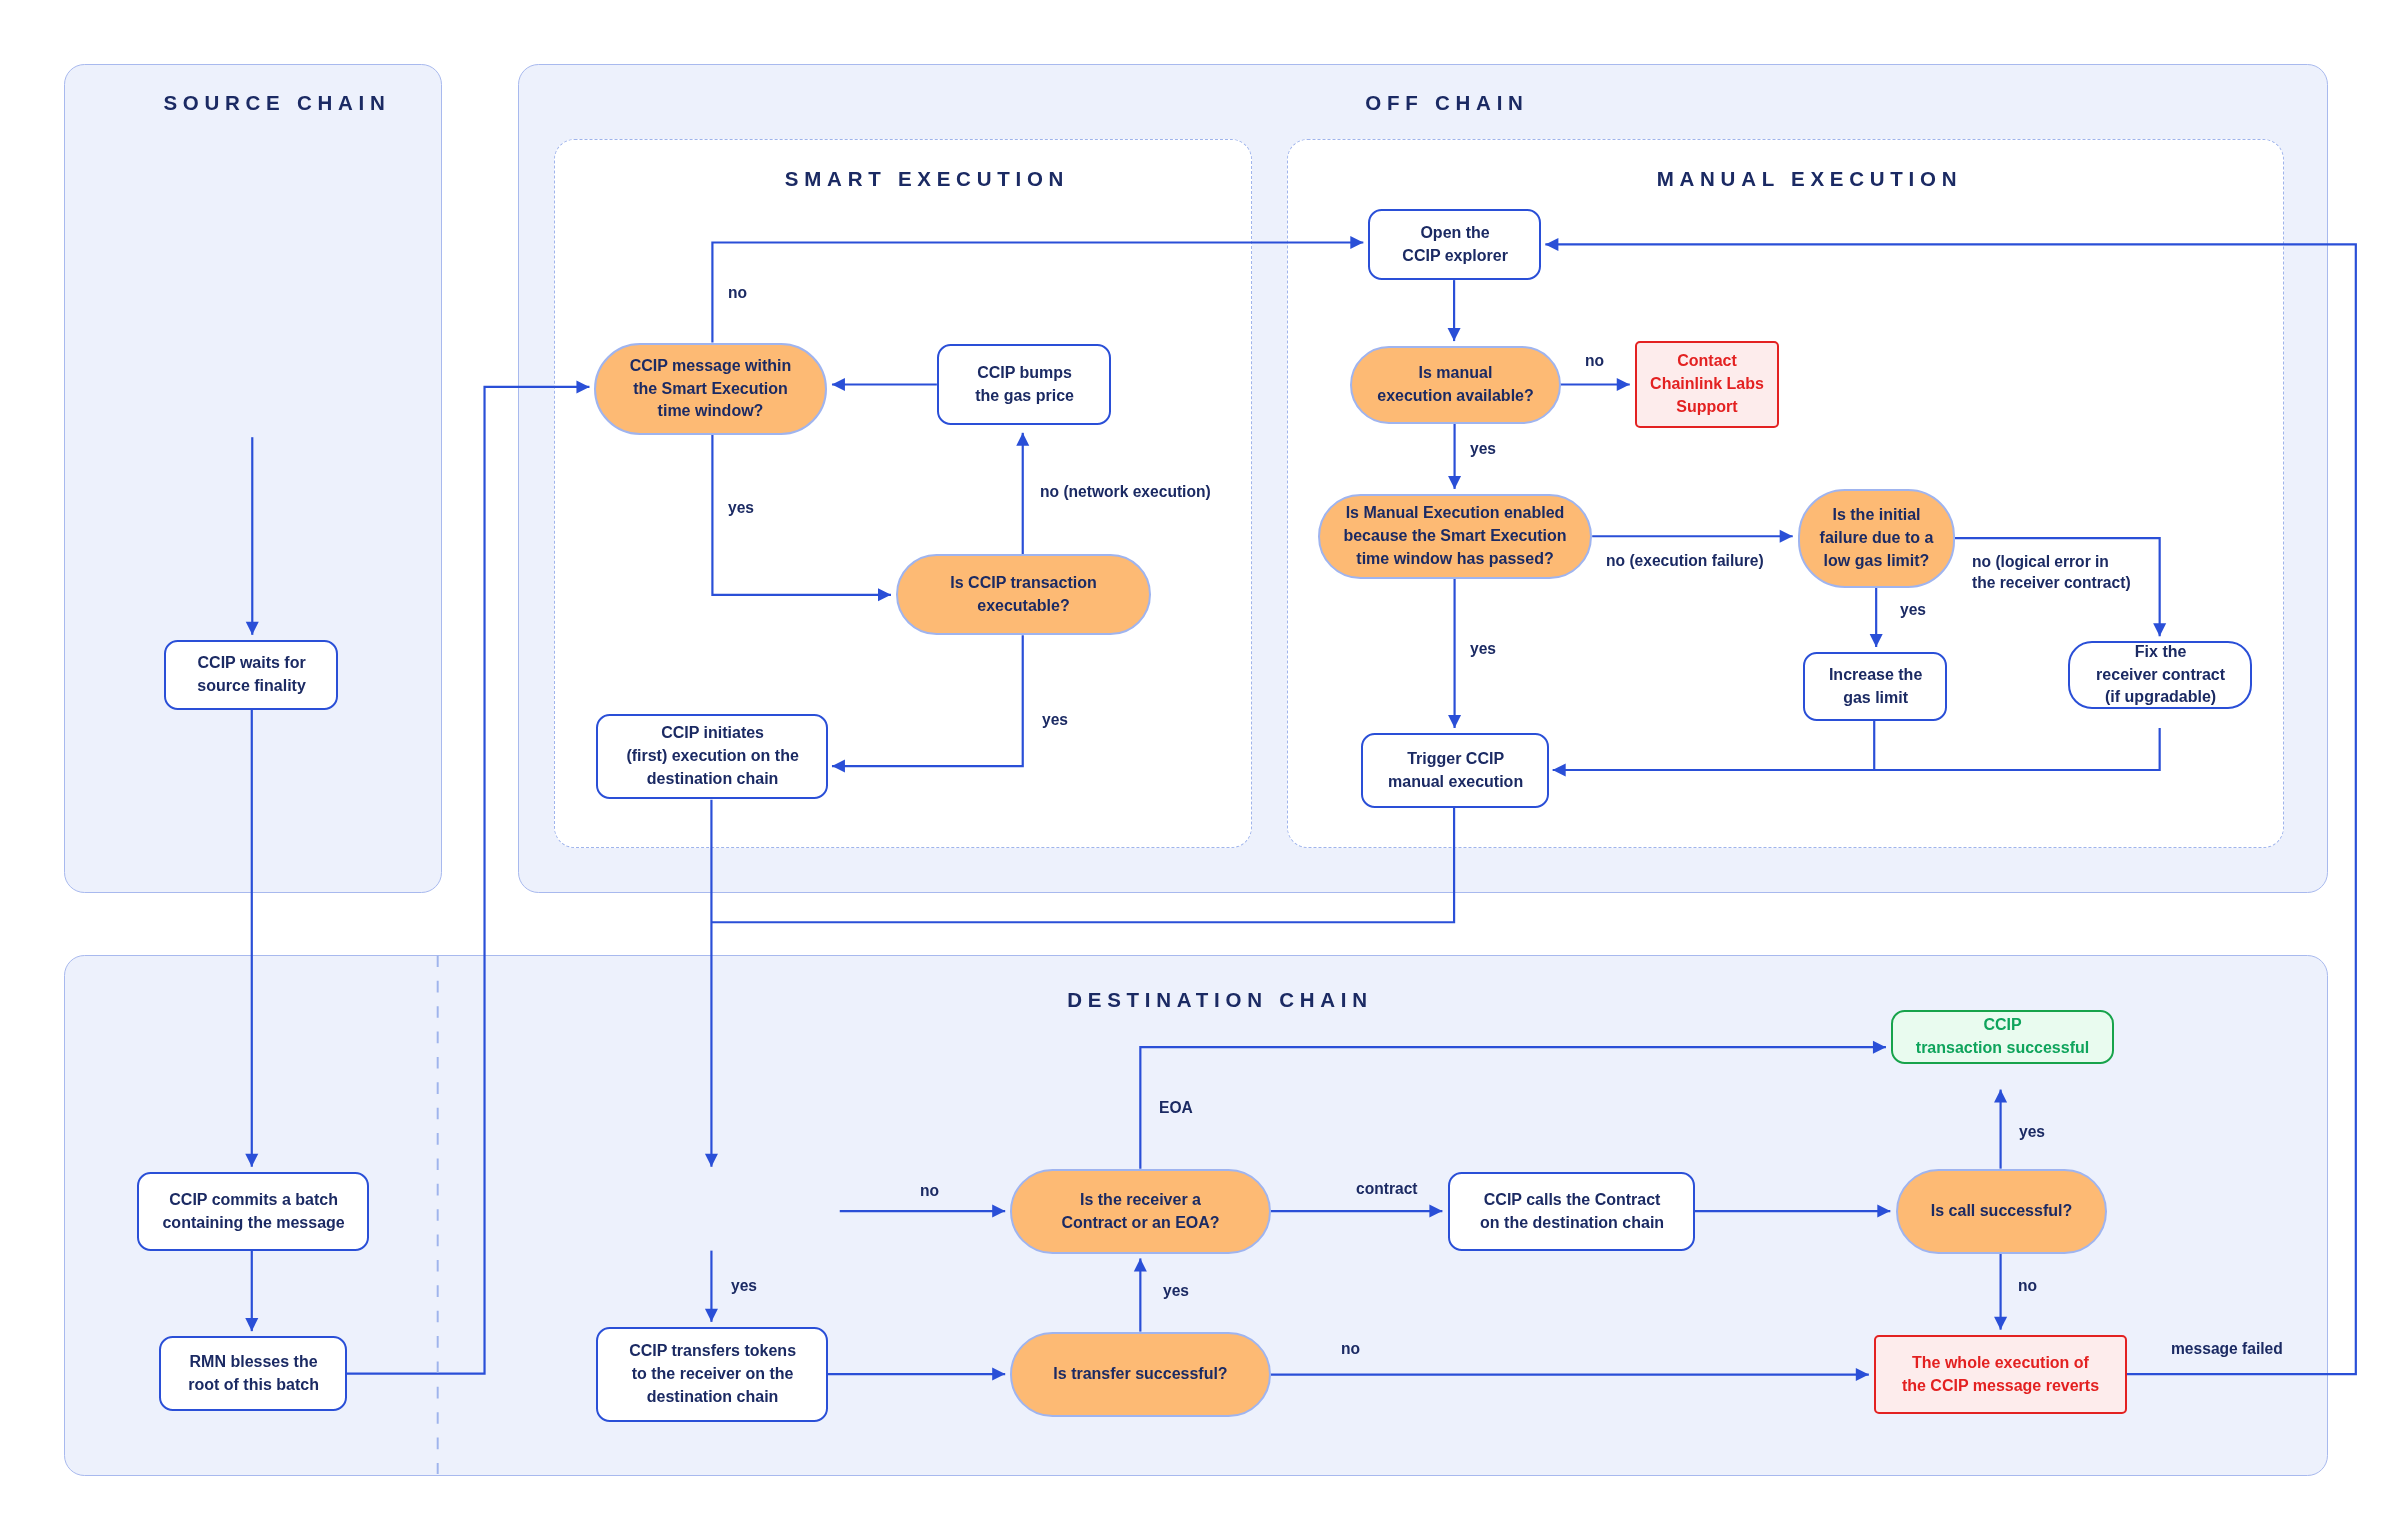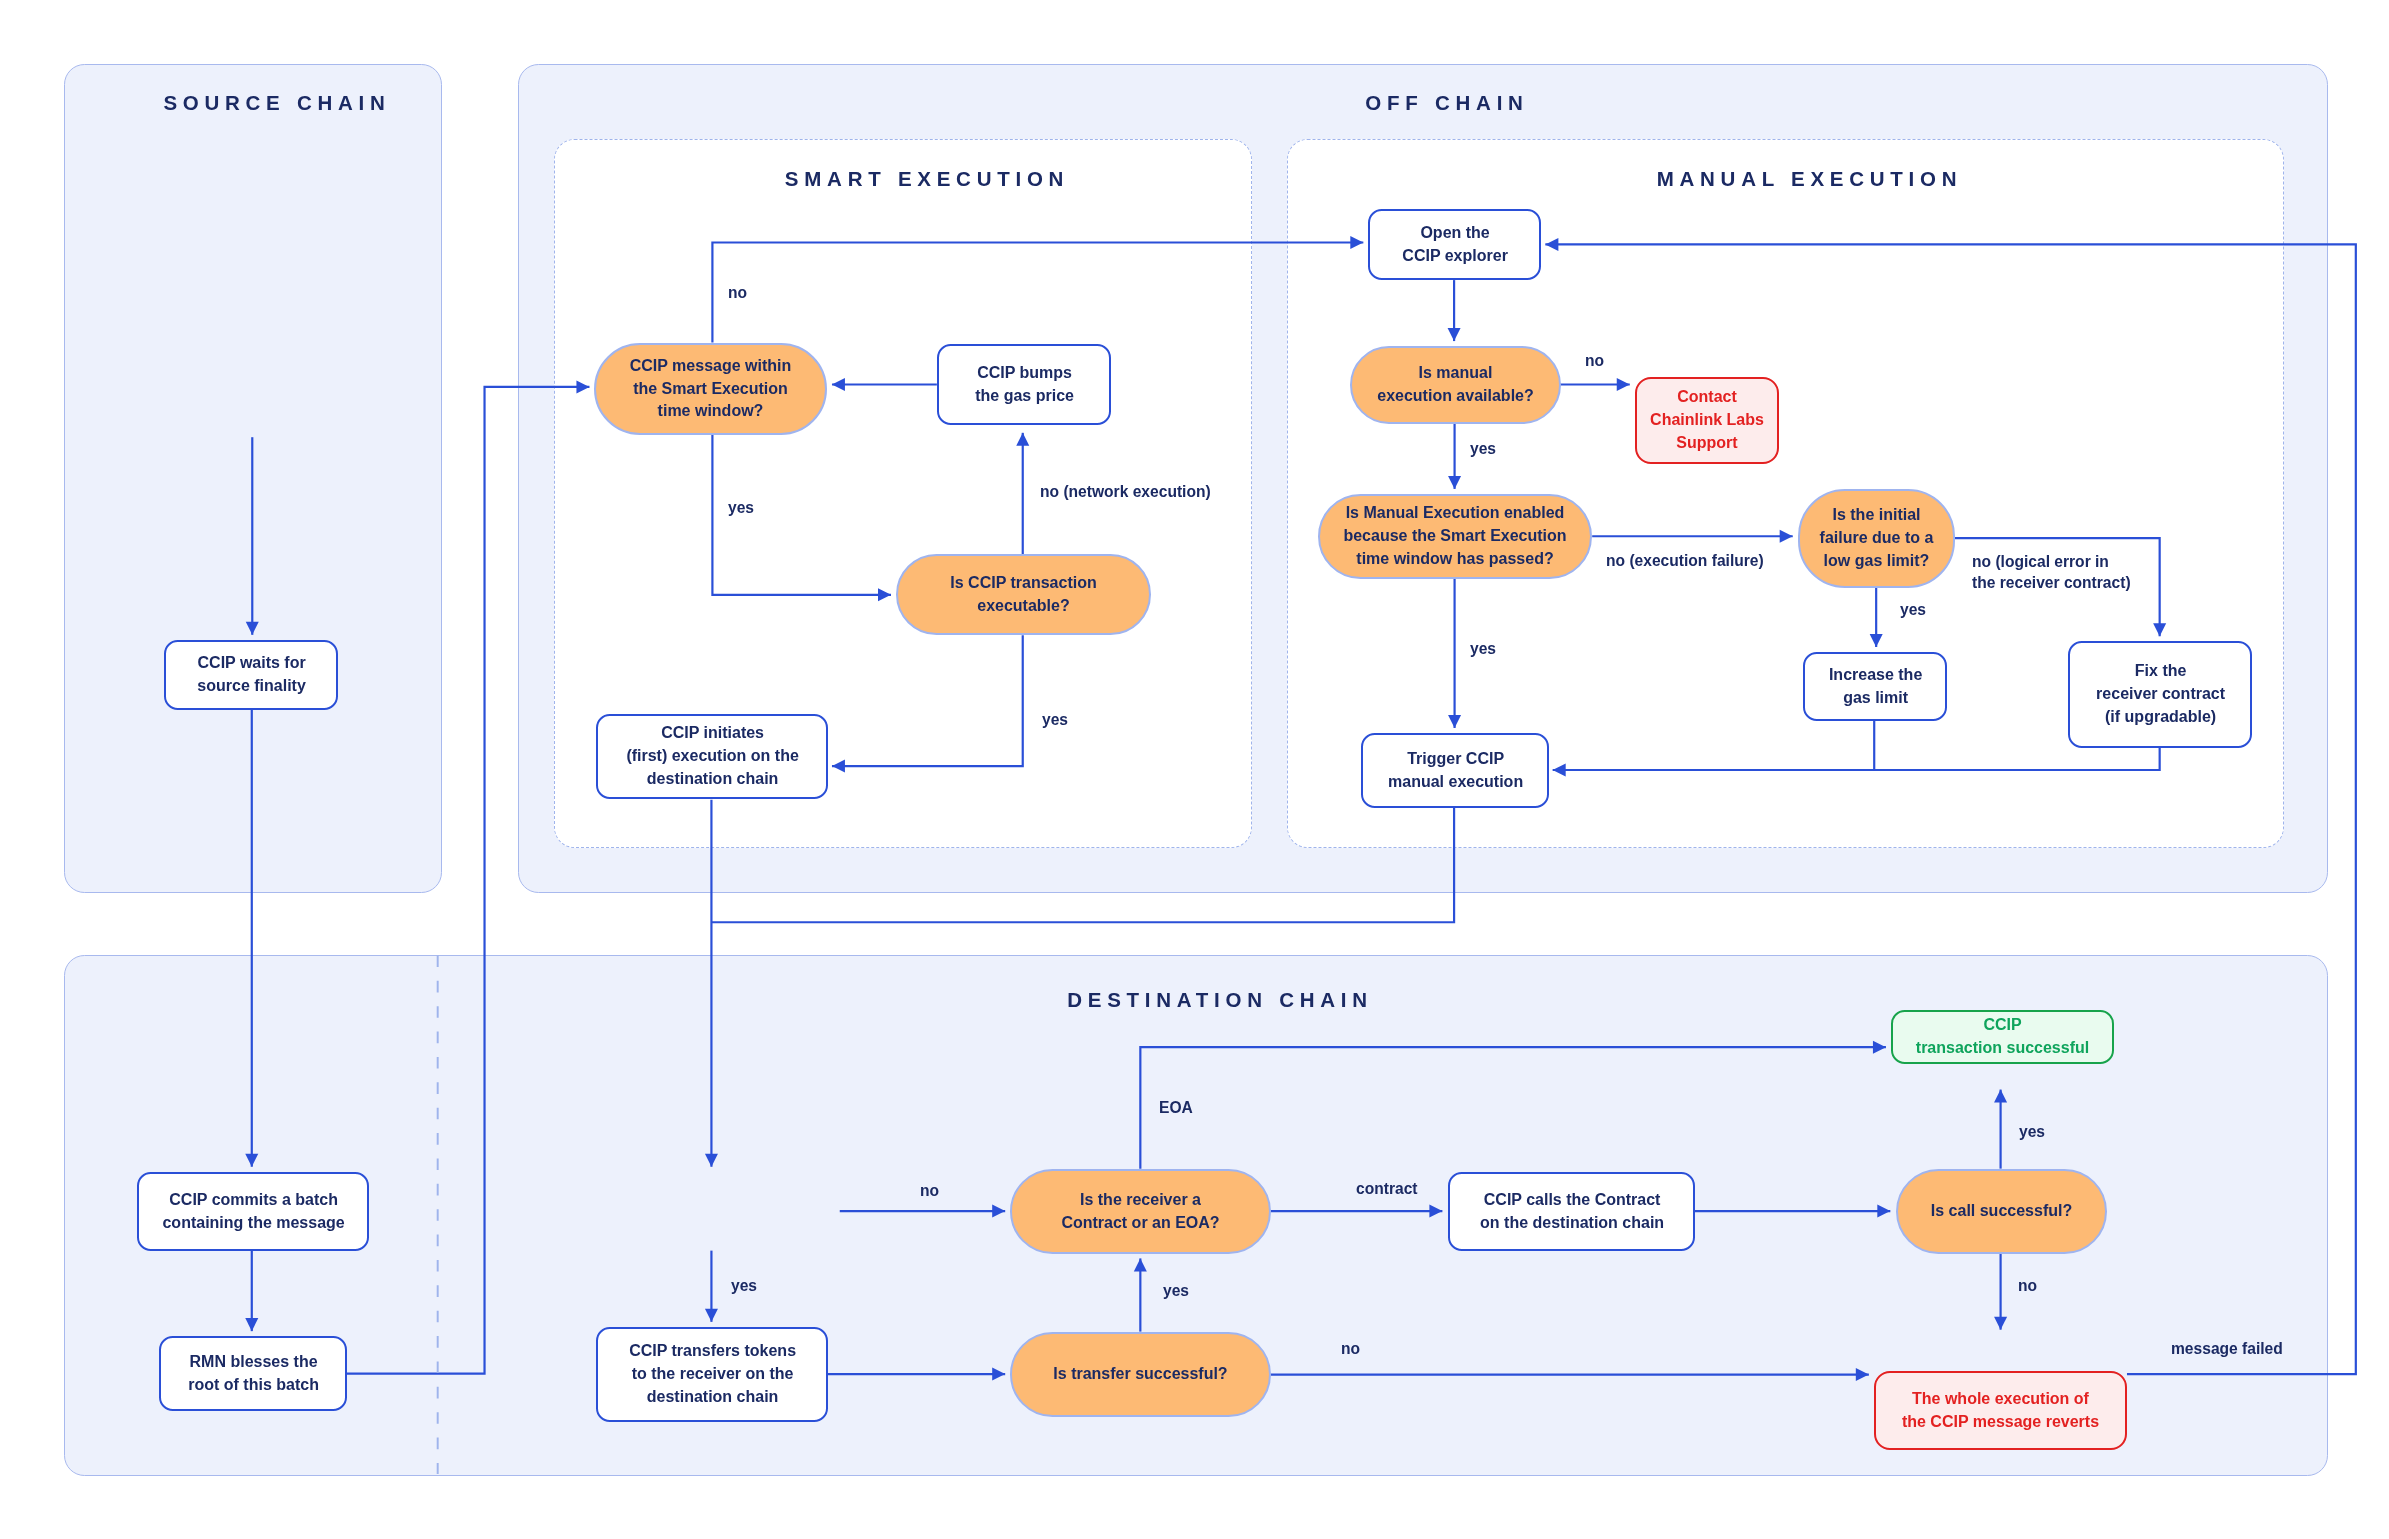--- a/index.html
+++ b/index.html
@@ -42,21 +42,21 @@
     font-weight:bold;
     font-size:16px;
     line-height:1.42;
     white-space:pre-line;
     box-sizing:border-box;
     padding:3.9px 6.8px;
   }
   .node.box{background:#ffffff;border:2px solid #2a4fd7;border-radius:13.7px;color:#1b2a63;padding-left:8px;}
   .node.pill{background:#fdba74;border:2px solid #9fb4ef;border-radius:47px;color:#1b2a63;}
   .node.green{background:#e9fbef;border:2px solid #17a34b;border-radius:13.7px;color:#0fa45c;}
-  .node.red{background:#fdecec;border:2px solid #e32121;border-radius:16px;color:#e32121;margin-top:36px;}
+  .node.red{background:#fdecec;border:2px solid #e32121;border-radius:5px;color:#e32121;}
   .edge-label{
     position:absolute;
     font-weight:bold;
     font-size:15.6px;
     color:#1b2a63;
     white-space:pre-line;
     line-height:1.35;
   }
 </style>
 </head>
@@ -151,21 +151,21 @@
 Chainlink Labs
 Support</div>
   <div class="node pill" style="left:1318px;top:494px;width:274px;height:85px;">Is Manual Execution enabled
 because the Smart Execution
 time window has passed?</div>
   <div class="node pill" style="left:1798px;top:489px;width:157px;height:99px;">Is the initial
 failure due to a
 low gas limit?</div>
   <div class="node box" style="left:1803px;top:652px;width:144px;height:69px;">Increase the
 gas limit</div>
-  <div class="node box" style="left:2068px;top:641px;width:184px;height:107px;">Fix the
+  <div class="node box" style="left:2068px;top:641px;width:184px;height:68px;border-radius:24px;">Fix the
 receiver contract
 (if upgradable)</div>
   <div class="node box" style="left:1361px;top:733px;width:188px;height:75px;">Trigger CCIP
 manual execution</div>
 
   <div class="node green" style="left:1891px;top:1010px;width:223px;height:54px;">CCIP
 transaction successful</div>
   <div class="node pill" style="left:1010px;top:1169px;width:261px;height:85px;">Is the receiver a
 Contract or an EOA?</div>
   <div class="node box" style="left:1448px;top:1172px;width:247px;height:79px;">CCIP calls the Contract

